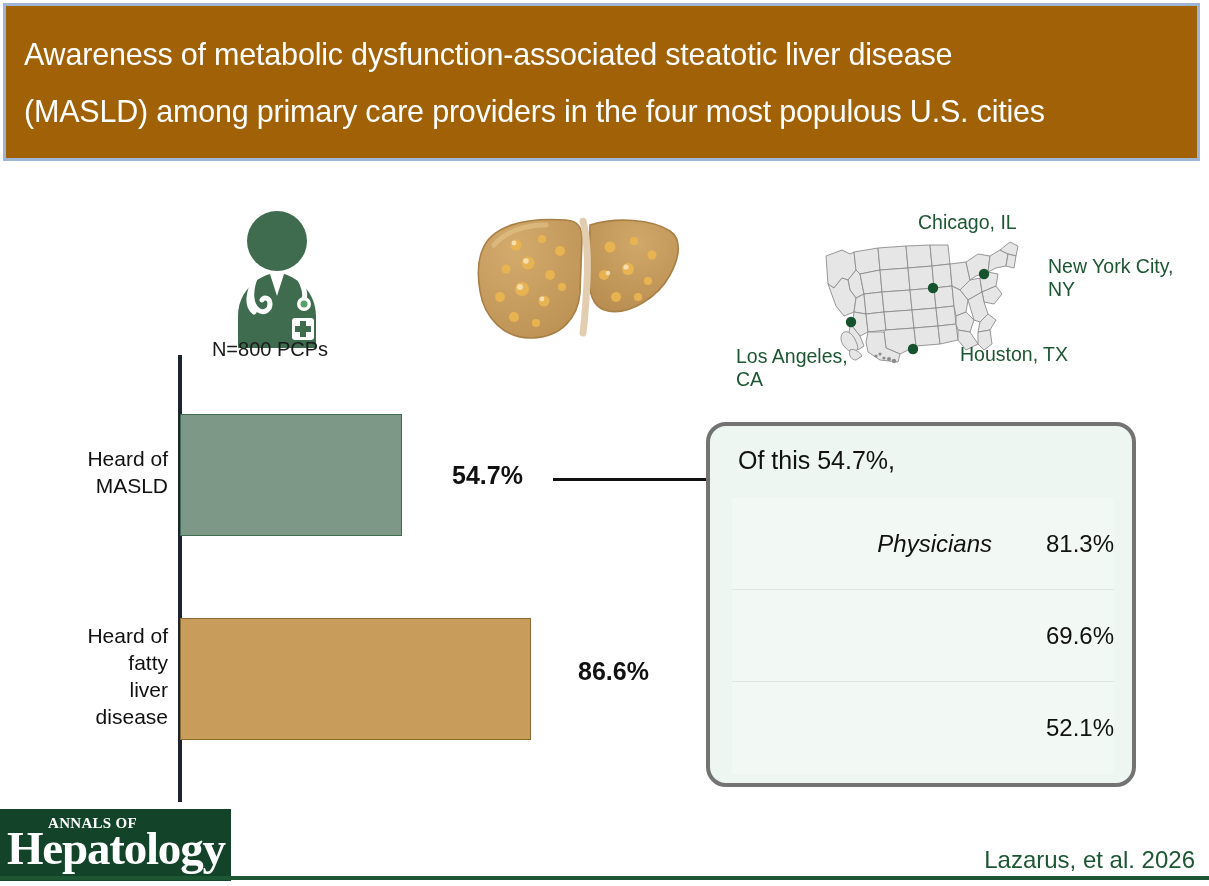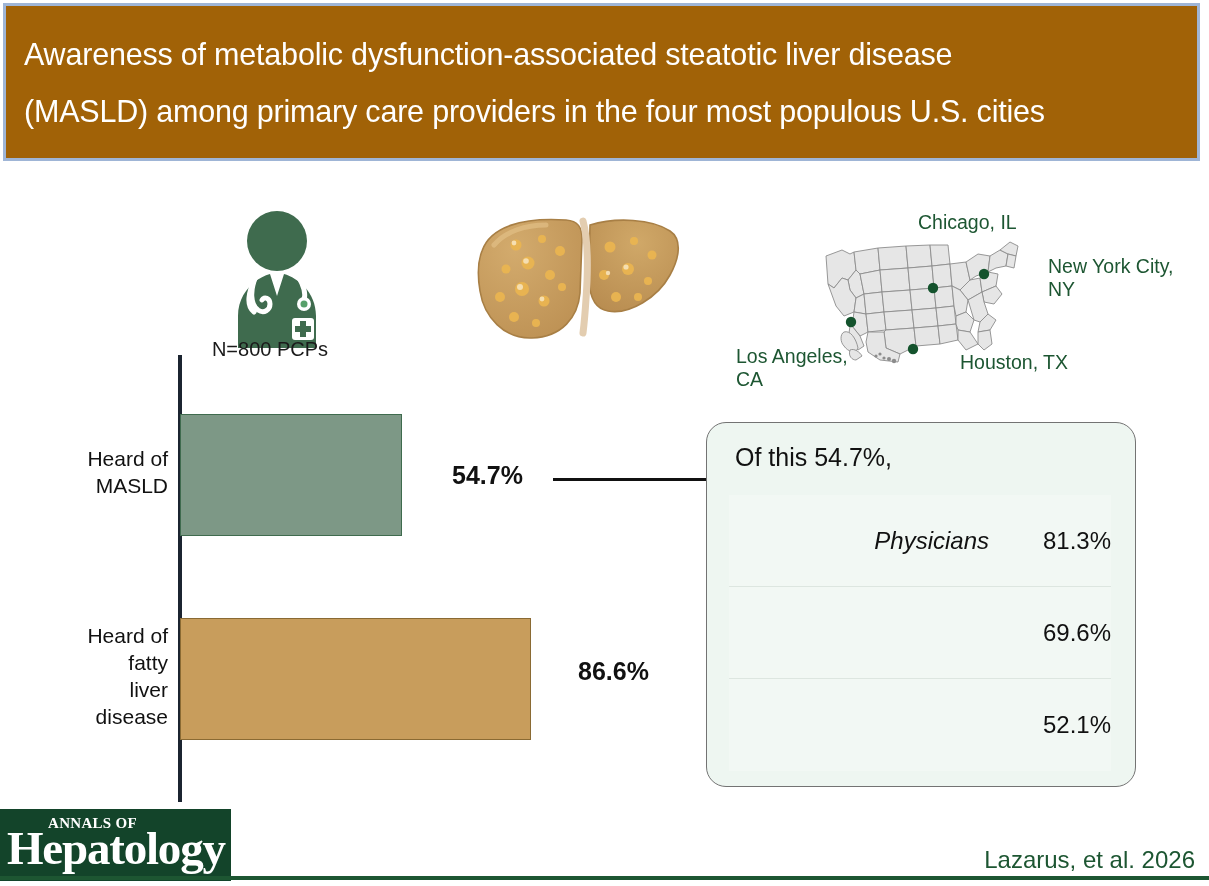--- a/index.html
+++ b/index.html
@@ -40,21 +40,21 @@
 
   
   .map-group{position:absolute;left:820px;top:228px;width:210px;height:140px;}
   .map-label{
     position:absolute;color:#1d5632;font-size:19.5px;line-height:23px;
     white-space:pre-line;
   }
   .lbl-chicago{left:918px;top:211px;}
   .lbl-nyc{left:1048px;top:255px;}
   .lbl-la{left:736px;top:301px;text-align:left;margin-top:44px;}
-  .lbl-houston{left:960px;top:343px;margin-top:8px;}
+  .lbl-houston{left:960px;top:343px;}
 
   
   .chart{position:absolute;left:0;top:350px;width:720px;height:470px;}
   .axis-line{
     position:absolute;left:178px;top:5px;width:4px;height:447px;background:#1b2430;
   }
   .bar{position:absolute;border:1.5px solid #57604e;box-sizing:border-box;}
   .bar-green{left:180px;top:64px;width:222px;height:122px;background:#7d9886;border-color:#3f6b4e;}
   .bar-tan{left:180px;top:268px;width:351px;height:122px;background:#c89d5c;border-color:#8a6a33;}
 
@@ -72,21 +72,21 @@
   .val-2{left:578px;top:307px;}
 
   .connector{
     position:absolute;left:553px;top:128px;width:160px;height:3px;background:#111;
   }
 
   
   .callout{
     position:absolute;left:706px;top:422px;width:430px;height:365px;
     background:#eef6f1;
-    border:1px solid #737373;
+    border:4px solid #737373;
     border-radius:20px;
     box-sizing:border-box;
   }
   .callout-title{
     position:absolute;left:28px;top:20px;font-size:25px;color:#111;
   }
   .callout-table{
     position:absolute;left:22px;top:72px;width:382px;
     background:#f2f8f4;
   }

